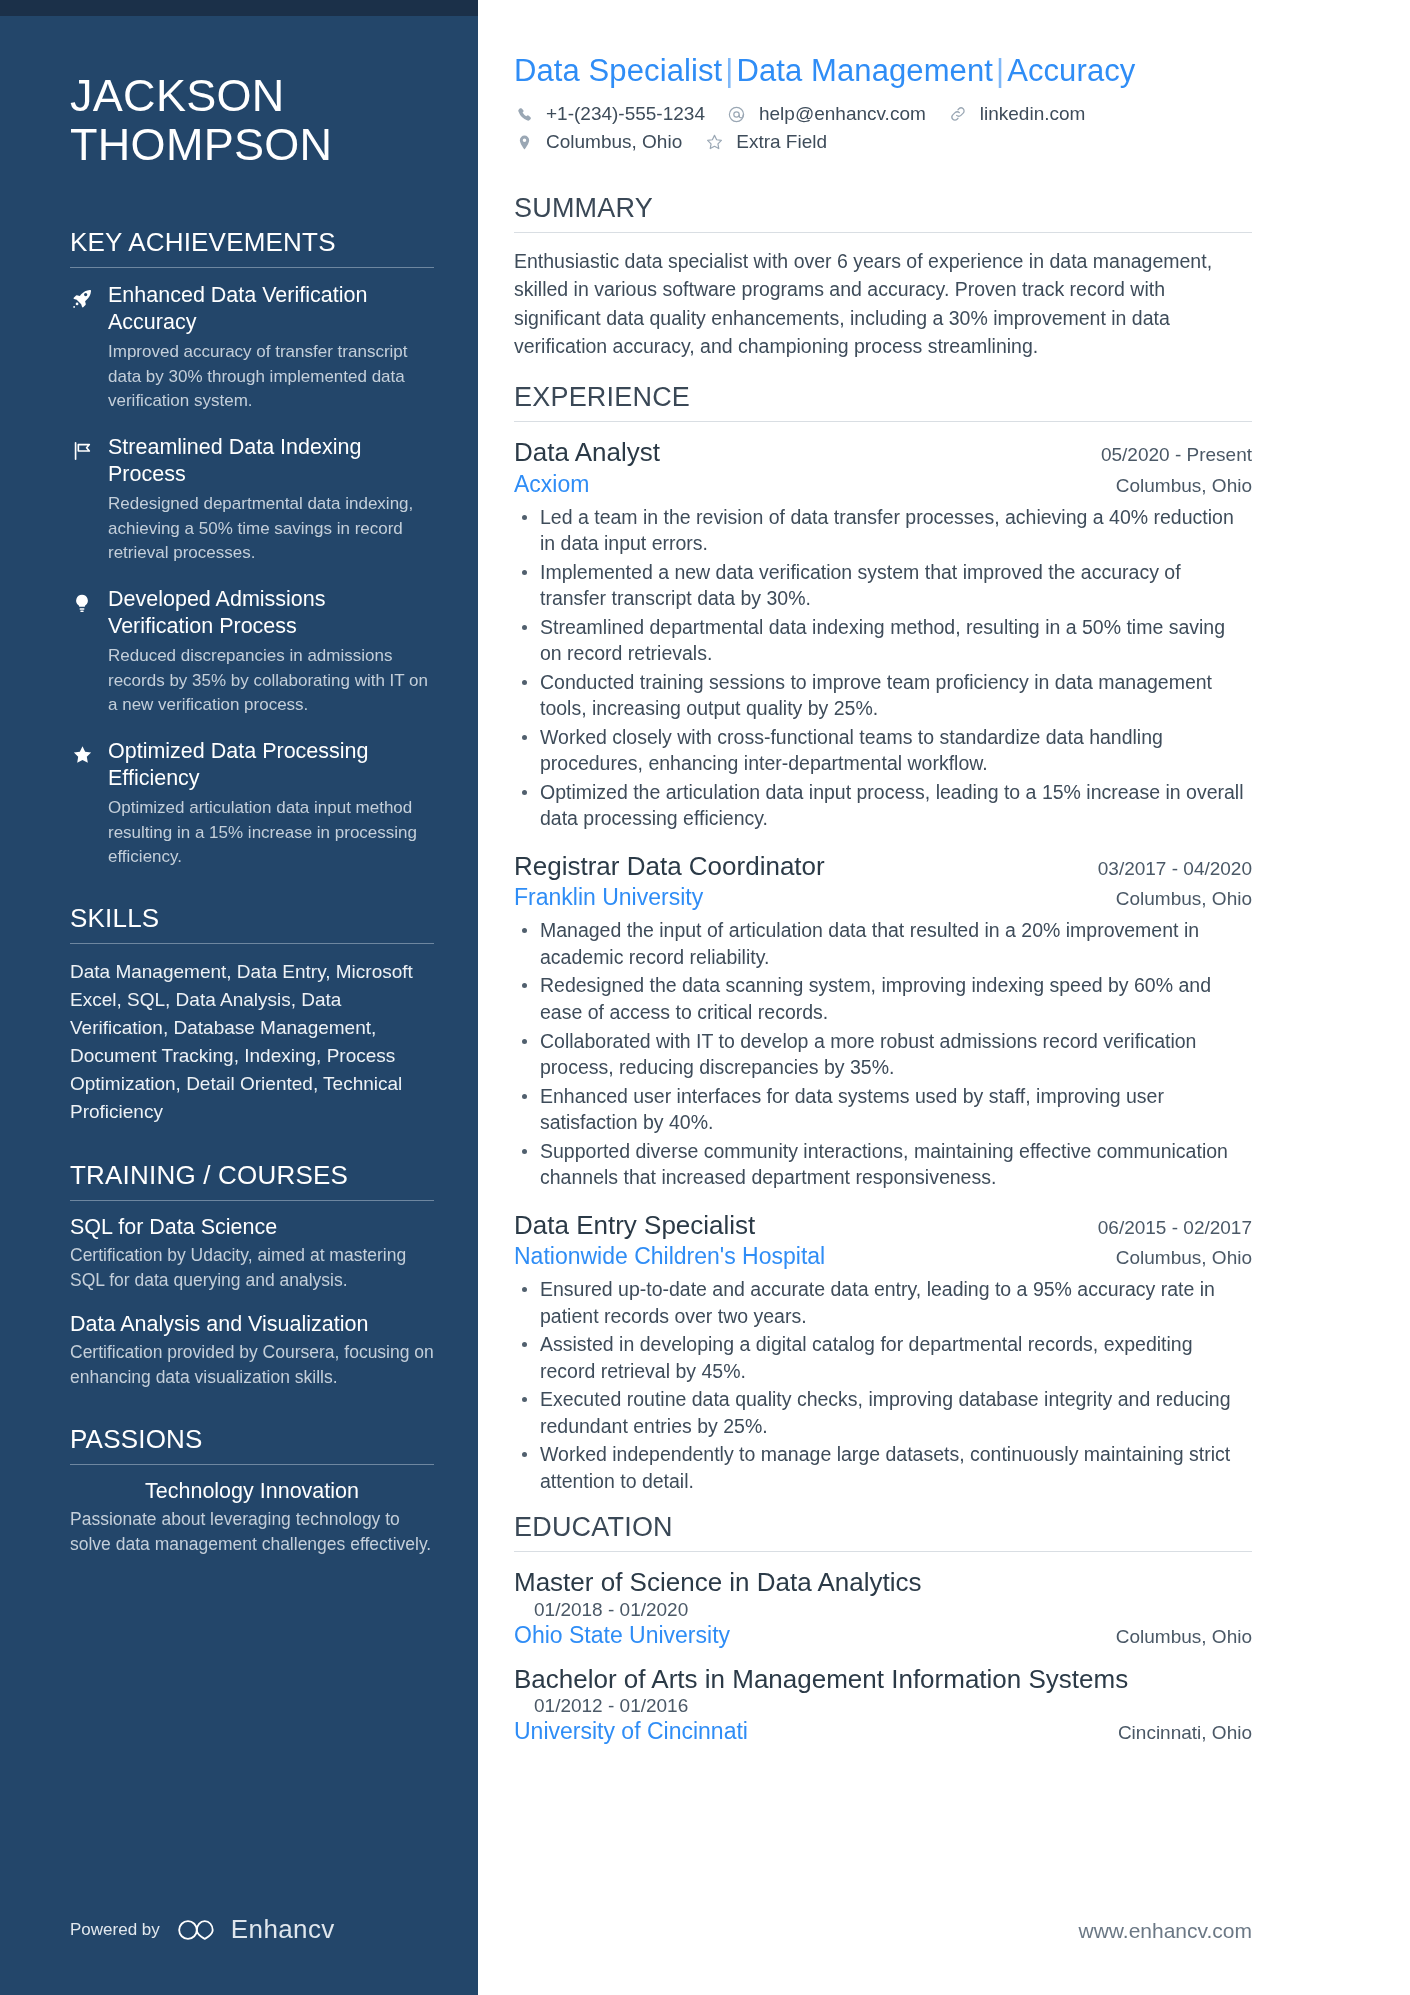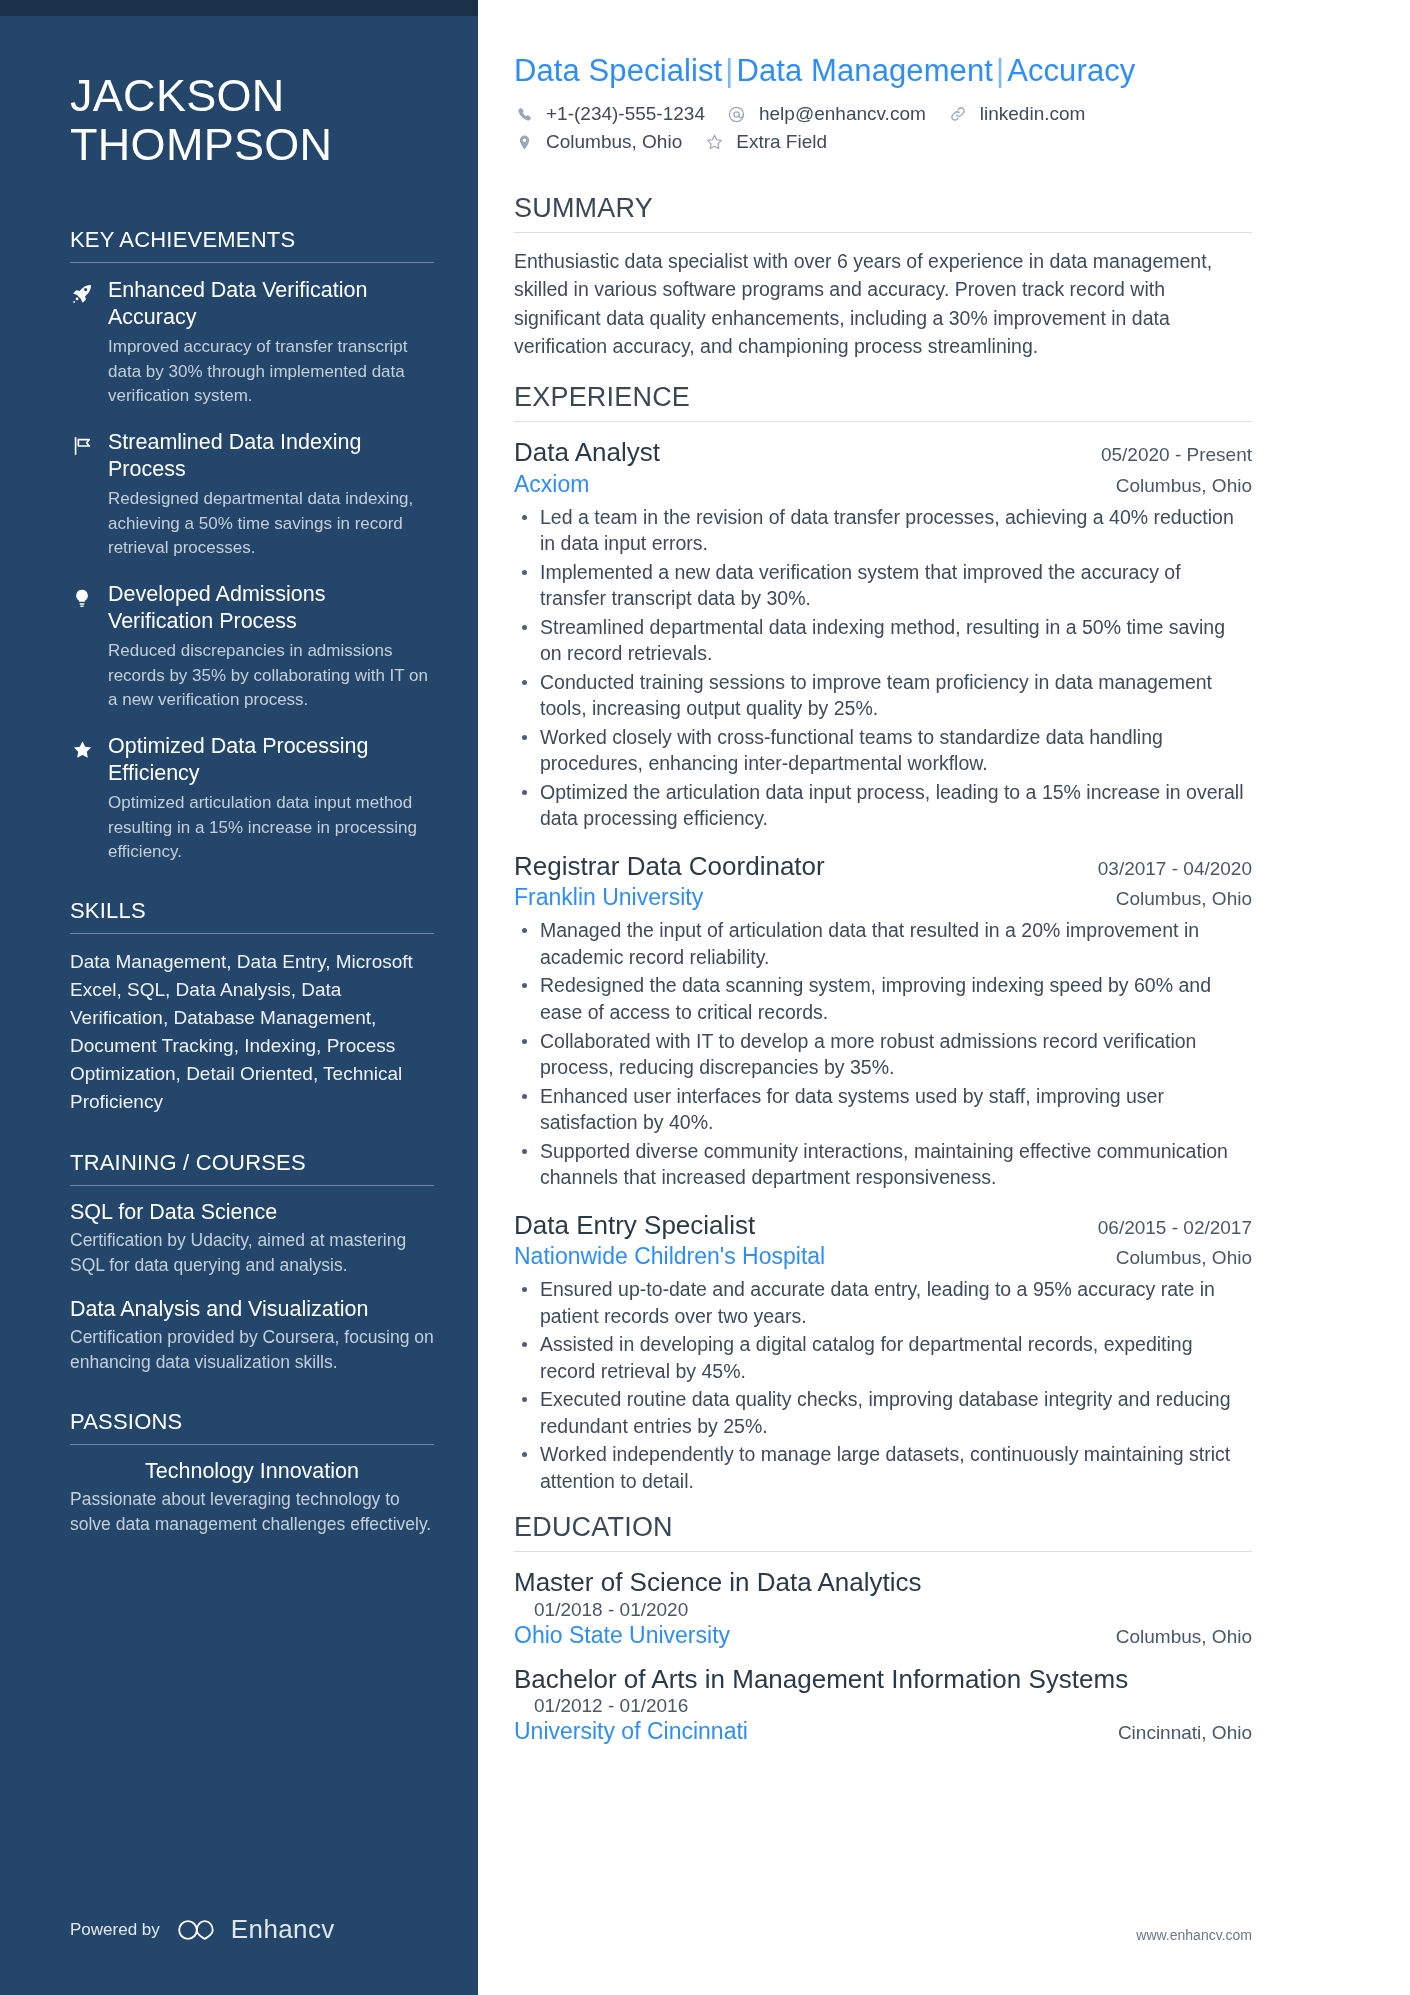--- a/index.html
+++ b/index.html
@@ -24,21 +24,21 @@
   .sidebar-inner { padding:56px 44px 0 70px; }
 
   .name-block { margin-bottom:58px; }
   .name-line {
     font-size:45px; font-weight:400; color:#ffffff;
     letter-spacing:0.3px; line-height:1.08;
   }
 
   .sb-section { margin-bottom:34px; }
   .sb-head {
-    font-size:22px; color:#ffffff; font-weight:400;
+    font-size:26px; color:#ffffff; font-weight:400;
     letter-spacing:0.2px; margin-bottom:9px;
   }
   .sb-rule { height:1px; background:#8fa3b8; opacity:.7; margin-bottom:14px; }
 
   .ach { display:flex; gap:14px; margin-bottom:21px; }
   .ach-ico {
     width:24px; flex:0 0 24px; padding-top:6px;
     display:flex; justify-content:center; color:#ffffff;
   }
   .ach-ico svg { display:block; }
@@ -123,21 +123,21 @@
   .edu { margin-bottom:14px; }
   .edu-row { display:flex; justify-content:space-between; align-items:baseline;flex-direction:column; }
   .edu-title { font-size:26px; color:#2b3a47; line-height:1.25; max-width:620px; }
   .edu-date { font-size:19px; color:#4a5866; white-space:nowrap; padding-left:20px; }
   .edu-row2 { display:flex; justify-content:space-between; align-items:baseline; margin-top:1px; }
   .edu-org { font-size:23px; color:#2f8df6; }
   .edu-loc { font-size:19px; color:#4a5866; white-space:nowrap; padding-left:20px; }
 
   .site-url {
     position:absolute; right:46px; bottom:52px;
-    font-size:14px; color:#6b7885;
+    font-size:21px; color:#6b7885;
   }
 </style>
 </head>
 <body>
 
 <div class="page">
 
   <aside class="sidebar">
     <div class="sidebar-topbar"></div>
     <div class="sidebar-inner">

